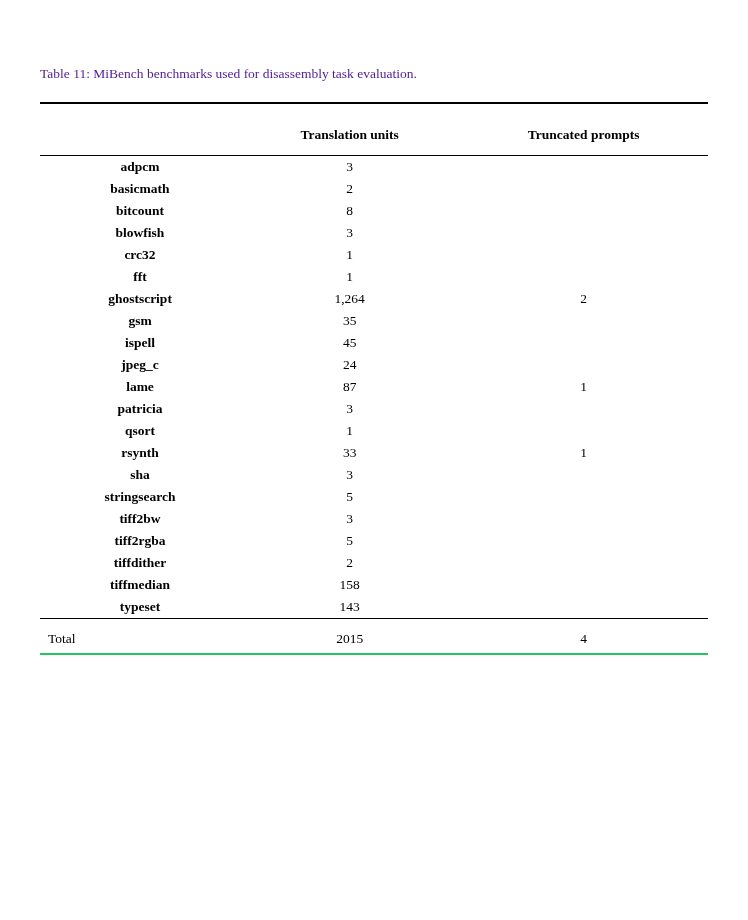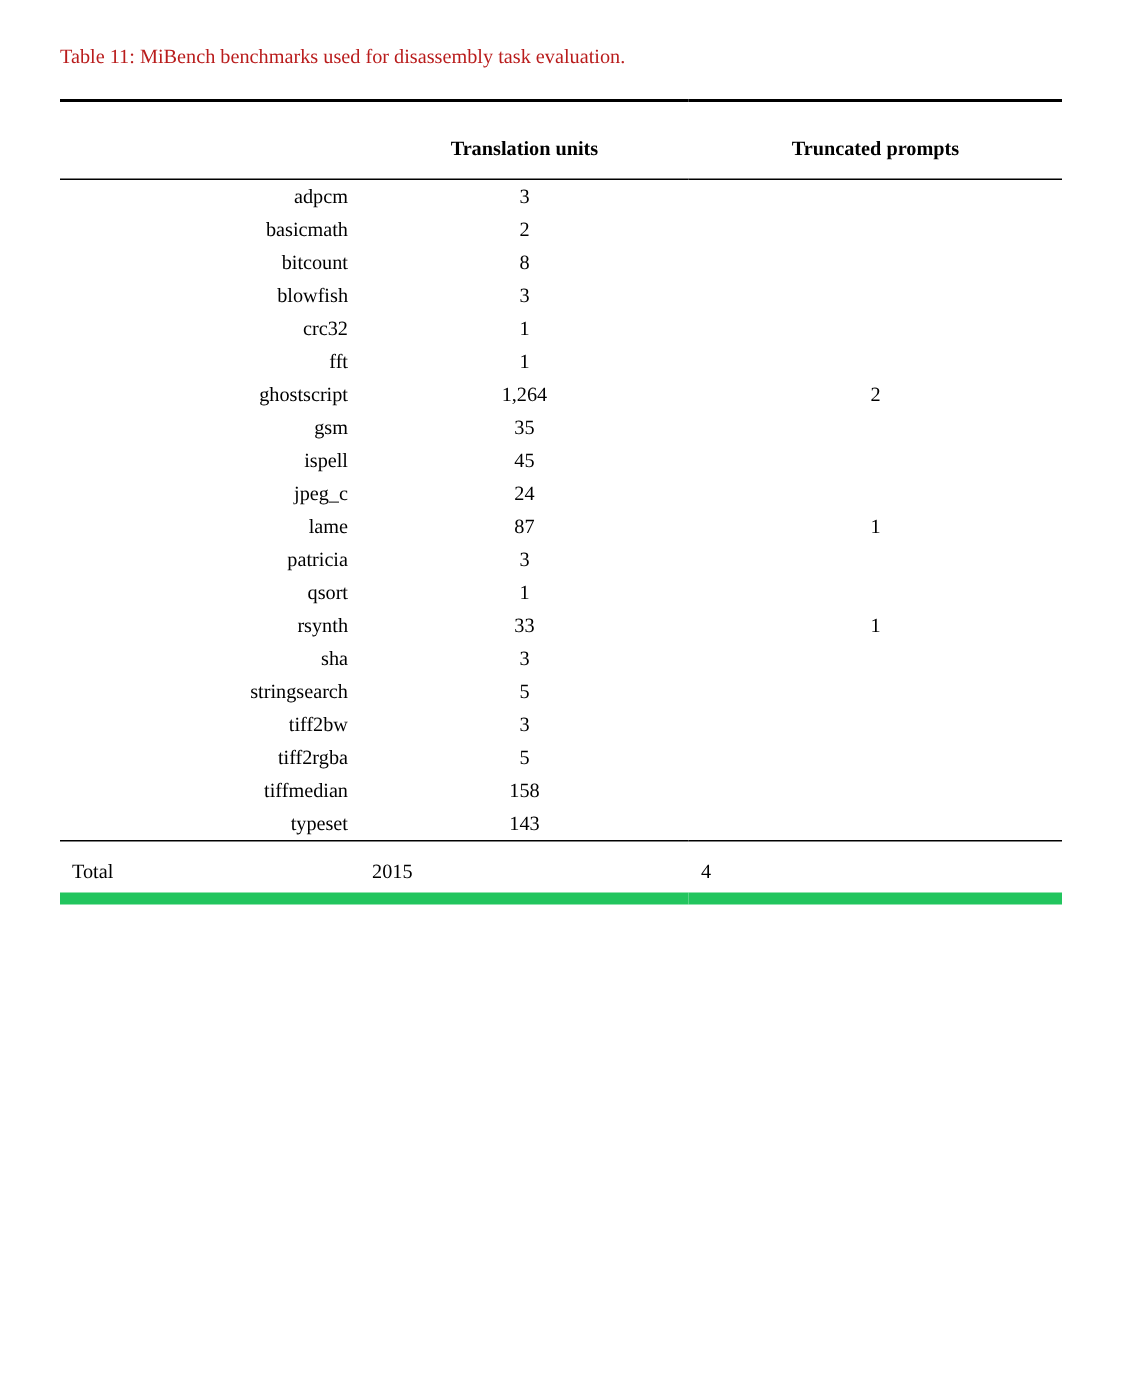--- a/index.html
+++ b/index.html
@@ -14,21 +14,22 @@
       font-size: 14px;
       color: #000000;
       width: 748px;
       min-height: 920px;
       padding: 30px 40px;
     }
 
     .caption {
       font-size: 13.5px;
       margin-bottom: 20px;
-      color: #b91c1c;
+      color: #4c1d95;
+      margin-top: 36px;
     }
 
     .table-container {
       width: 100%;
     }
 
     table {
       width: 100%;
       border-collapse: collapse;
       font-size: 13.5px;
@@ -50,39 +51,40 @@
       text-align: left;
       width: 200px;
     }
 
     tbody tr td {
       padding: 3px 8px;
       text-align: center;
     }
 
     tbody tr td.col-name {
-      text-align: right;
+      text-align: center;
+      font-weight: bold;
     }
 
     tfoot tr.bottom-rule td {
       border-top: 1px solid #000;
       padding-top: 6px;
     }
 
     tfoot tr.total-row td {
       padding: 6px 8px;
-      border-bottom: 8px solid #22c55e;
+      border-bottom: 2px solid #22c55e;
     }
 
     tfoot tr.total-row td.col-name {
       text-align: left;
     }
 
     tfoot tr.total-row td {
-      text-align: left;
+      text-align: center;
     }
 
     .spacer-row td {
       padding: 0;
       height: 2px;
     }
   </style>
 </head>
 <body>
 
@@ -187,20 +189,25 @@
           <td class="col-name">tiff2bw</td>
           <td>3</td>
           <td></td>
         </tr>
         <tr>
           <td class="col-name">tiff2rgba</td>
           <td>5</td>
           <td></td>
         </tr>
         <tr>
+          <td class="col-name">tiffdither</td>
+          <td>2</td>
+          <td></td>
+        </tr>
+        <tr>
           <td class="col-name">tiffmedian</td>
           <td>158</td>
           <td></td>
         </tr>
         <tr>
           <td class="col-name">typeset</td>
           <td>143</td>
           <td></td>
         </tr>
       </tbody>

